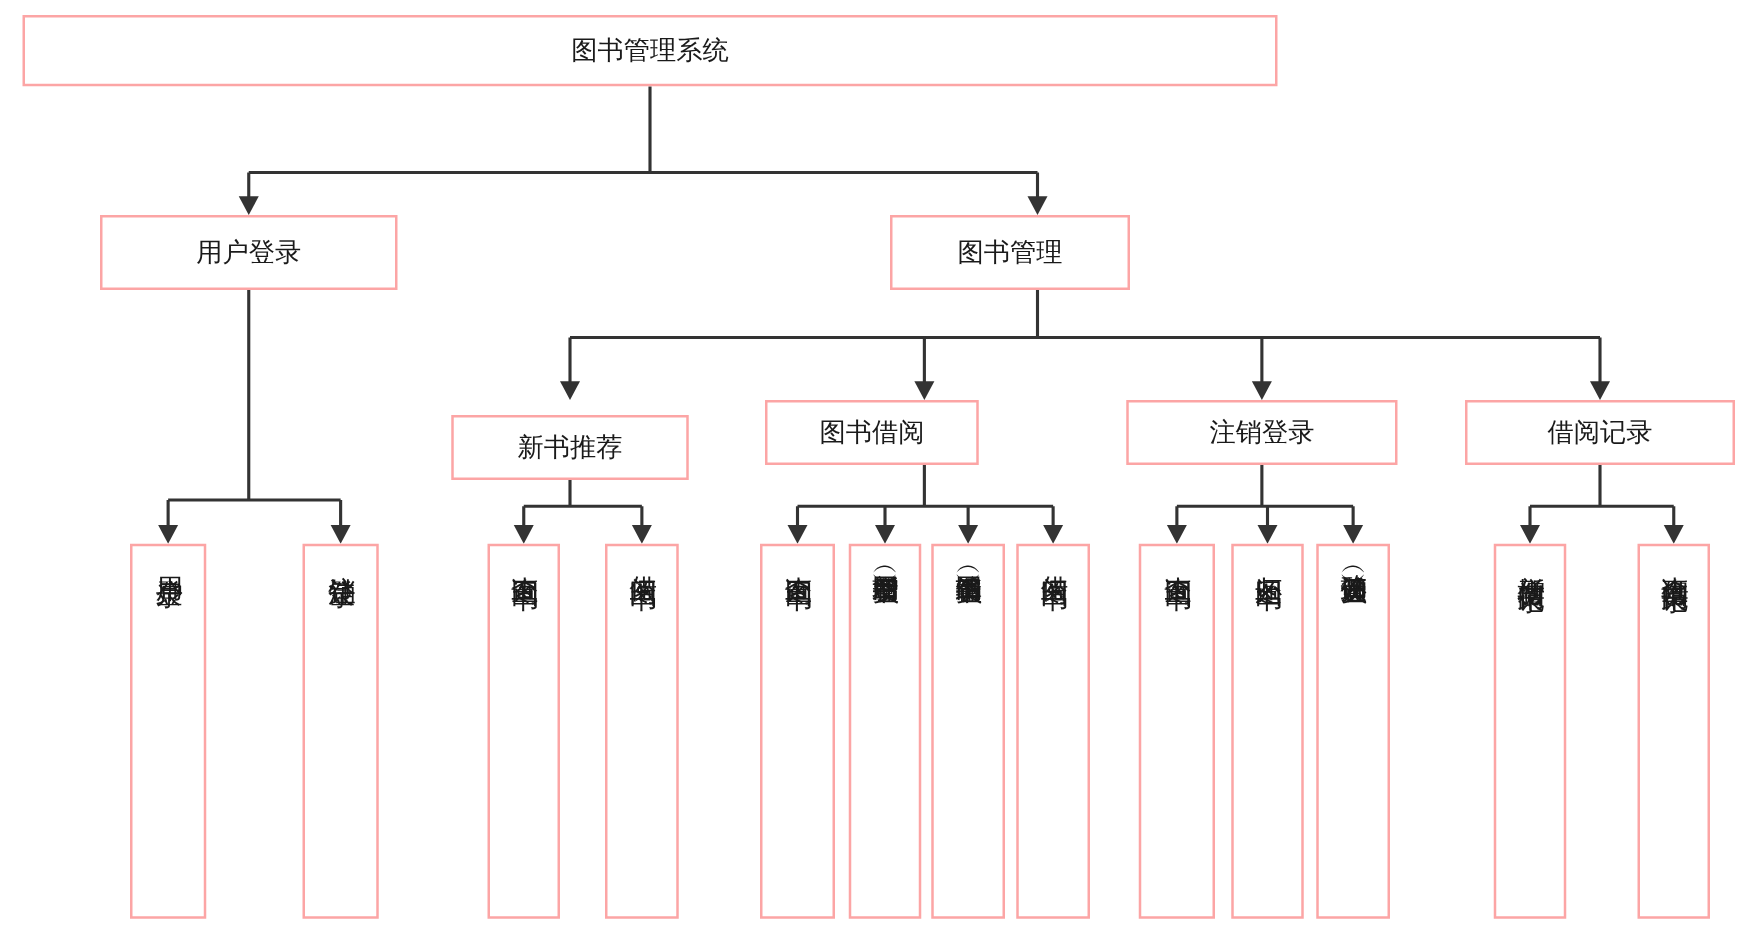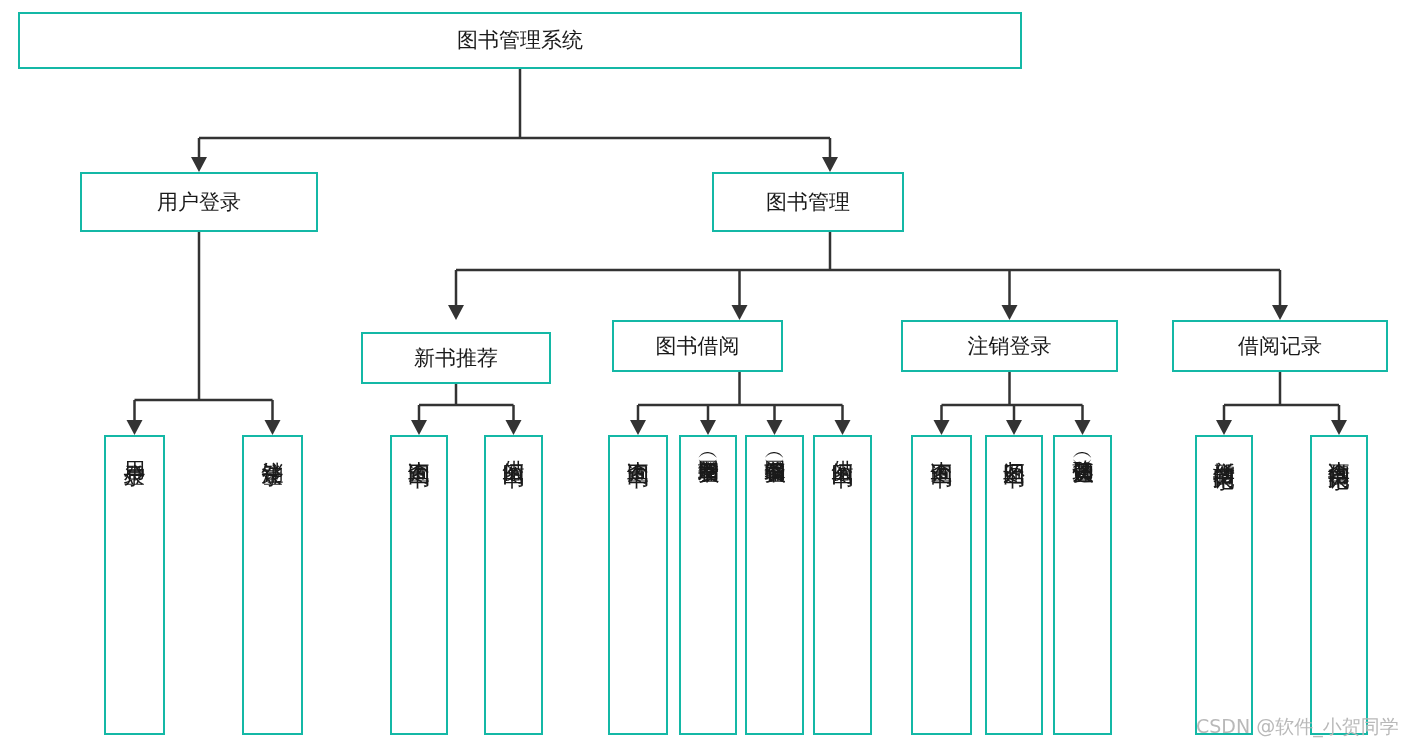--- a/index.html
+++ b/index.html
@@ -18,21 +18,21 @@
     overflow: hidden;
   }
   #diagram-svg {
     position: absolute;
     left: 0;
     top: 0;
   }
   .node-box {
     position: absolute;
     box-sizing: border-box;
-    border: 2px solid #14b8a6;
+    border: 2px solid #fca5a5;
     background: #ffffff;
     display: flex;
     align-items: center;
     justify-content: center;
   }
   .node-label {
     color: #1a1a1a;
     text-align: center;
     line-height: 1.18;
     white-space: nowrap;
@@ -178,14 +178,13 @@
       <div class="node-box vertical long" style="left: 1053px; top: 435px; width: 59px; height: 300px;">
         <span class="node-label">确认归还（管理员）</span>
       </div>
       <div class="node-box vertical" style="left: 1195px; top: 435px; width: 58px; height: 300px;">
         <span class="node-label">新增借阅记录</span>
       </div>
       <div class="node-box vertical" style="left: 1310px; top: 435px; width: 58px; height: 300px;">
         <span class="node-label">查询借阅记录</span>
       </div>
     </div>
-  <div id="watermark" style="left: 1196px; top: 714px;">CSDN @软件_小贺同学</div>
 </div>
 
 </body></html>

